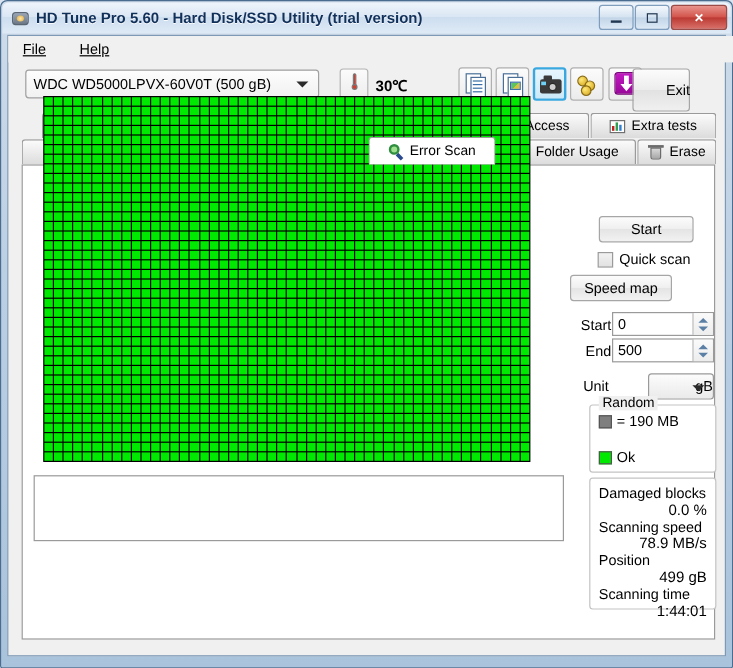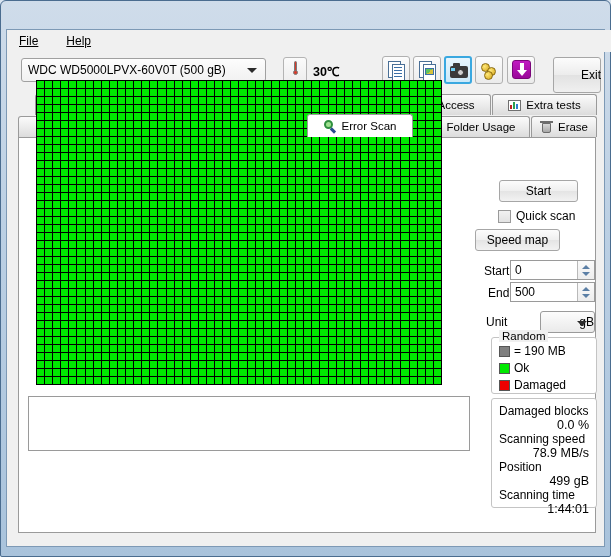--- a/index.html
+++ b/index.html
@@ -97,21 +97,21 @@
   }
   .tbtn{
     position:absolute;top:4px;width:28px;height:28px;
     border:1px solid #b0b0b0;border-radius:3px;
     background:linear-gradient(to bottom,#fcfcfc,#ebebeb);
     box-sizing:border-box;
   }
   .tbtn.sel{border:2px solid #3aa8e0;background:linear-gradient(to bottom,#e8f6fd,#cbe9f9);}
   .tbtn.purple{border:1px solid #b0b0b0;}
   .exitbtn{
-    position:absolute;left:546px;top:5px;width:48px;height:36px;
+    position:absolute;left:520px;top:5px;width:48px;height:36px;
     border:1px solid #a6a6a6;border-radius:3px;
     background:linear-gradient(to bottom,#fcfcfc,#ececec 50%,#e2e2e2 51%,#f0f0f0);
     font-size:12px;color:#000;display:flex;align-items:center;justify-content:center;
     box-sizing:border-box;
     padding-left:28px;
   }
   
   .ic-doc{position:absolute;left:5px;top:4px;width:13px;height:17px;background:#fff;border:1px solid #4a6f96;box-sizing:border-box;}
   .ic-doc2{position:absolute;left:9px;top:7px;width:13px;height:17px;background:#fff;border:1px solid #4a6f96;box-sizing:border-box;}
   .ic-lines{position:absolute;left:11px;top:10px;width:8px;height:1px;background:#3b6fa8;box-shadow:0 3px 0 #3b6fa8,0 6px 0 #3b6fa8,0 9px 0 #3b6fa8;}
@@ -242,20 +242,36 @@
   .g-et{position:absolute;left:0;top:1px;width:13px;height:11px;background:#fff;border:1px solid #707070;box-sizing:border-box;}
   .g-et-b1{position:absolute;left:2px;top:6px;width:2px;height:4px;background:#c02020;}
   .g-et-b2{position:absolute;left:5px;top:3px;width:2px;height:7px;background:#2f9f4f;}
   .g-et-b3{position:absolute;left:8px;top:5px;width:2px;height:5px;background:#2f7fd0;}
 </style>
 </head>
 <body>
 
 <div class="window">
 
+  <div class="titlebar">
+    <div class="title-ico">
+      <div class="disk"></div>
+        <div class="plat"></div>
+    </div>
+    <div class="title-text">HD Tune Pro 5.60 - Hard Disk/SSD Utility (trial version)</div>
+    <div class="winbtns">
+      <div class="wbtn">
+          <div class="bar"></div>
+        </div>
+      <div class="wbtn">
+          <div class="sq"></div>
+        </div>
+      <div class="wbtn close">✕</div>
+    </div>
+  </div>
 
   <div class="client">
 
     <div class="menubar">
       <span class="menuitem"><u>File</u></span>
       <span class="menuitem"><u>Help</u></span>
     </div>
 
     <div class="toolbar">
       <div class="drive-select">
@@ -2324,21 +2340,21 @@
     </div>
 
     <div class="fieldlabel" style="left:479px;top:285px;">Unit</div>
     <div class="unitsel">
       <span>gB</span>
       <span class="arrow"></span>
     </div>
 
     <div class="groupbox" style="left:484px;top:307px;width:106px;height:57px;">
       <div class="gb-title">Random</div>
-      <div style="position:absolute;left:7px;top:6px;display:flex;flex-direction:column;gap:3px;">
+      <div style="position:absolute;left:7px;top:6px;display:flex;flex-direction:column;gap:16px;">
         <div class="legend-row">
           <span class="swatch" style="background:#7f7f7f;"></span>
           <span>= 190 MB</span>
         </div>
         <div class="legend-row">
           <span class="swatch" style="background:#00e900;"></span>
           <span>Ok</span>
         </div>
         <div class="legend-row">
           <span class="swatch" style="background:#ee0000;"></span>

